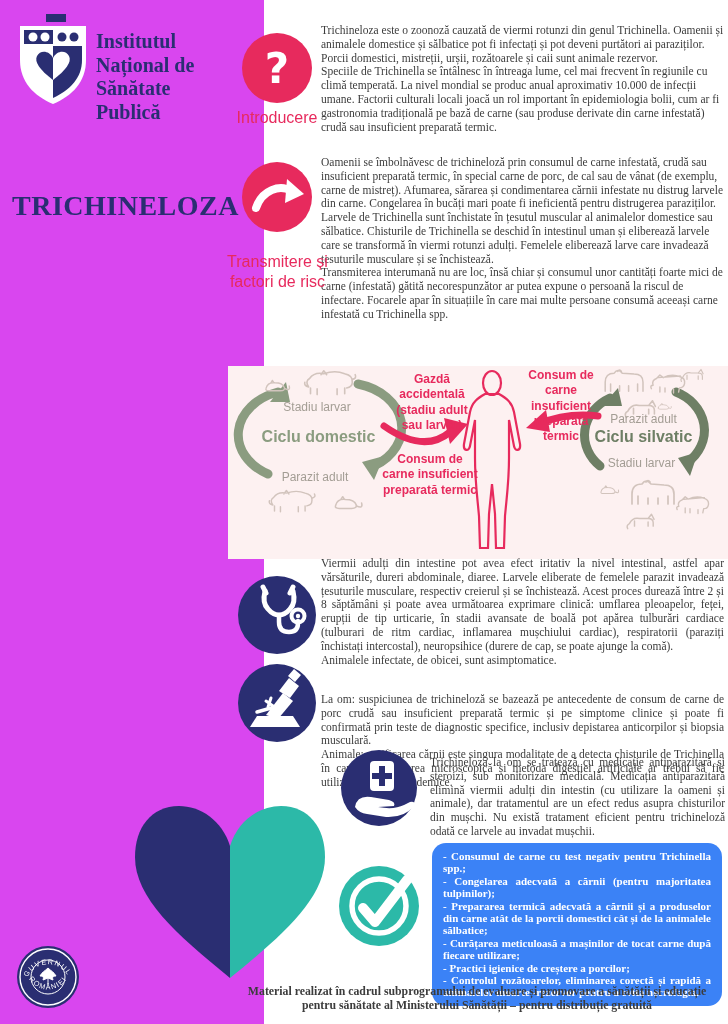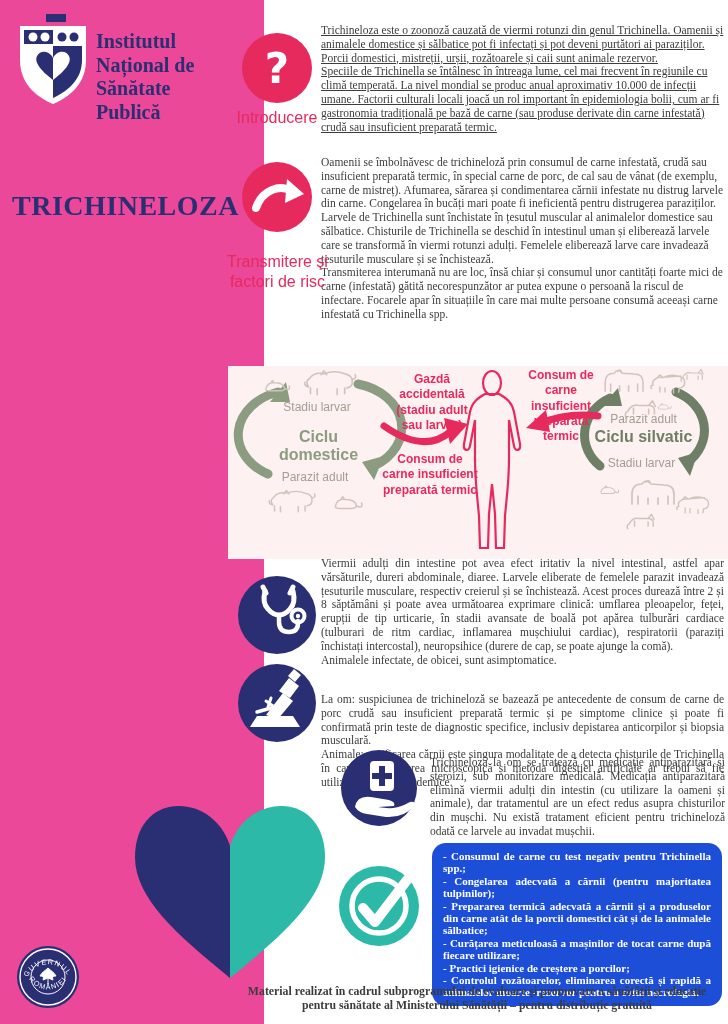--- a/index.html
+++ b/index.html
@@ -1,30 +1,30 @@
 <!DOCTYPE html>
 <html><head>
 <meta charset="utf-8">
 <style>
   html,body{margin:0;padding:0;background:#ffffff;}
   #poster{position:relative;width:728px;height:1024px;background:#ffffff;overflow:hidden;
           font-family:"Liberation Serif",serif;}
   .abs{position:absolute;}
 
   
-  #teal-col{left:0;top:0;width:264px;height:1024px;background:#ec4899;}
+  #teal-col{left:0;top:0;width:264px;height:1024px;background:#d946ef;}
   #inst-name{left:96px;top:30px;width:132px;color:#2a2e72;font-size:20px;line-height:1.18;font-weight:600;}
   #poster-title{left:12px;top:190px;width:212px;color:#2a2e72;font-weight:bold;font-size:28px;letter-spacing:.5px;text-align:center;}
   #ministry{left:90px;top:957px;width:130px;color:#ffffff;font-variant:small-caps;font-size:17px;line-height:1.25;letter-spacing:.5px;}
 
   
   .body-text{font-size:11.5px;line-height:13.8px;color:#3c3c3c;}
   .body-text p{margin:0;}
   .just{text-align:justify;}
-  #sec1-text{left:321px;top:24px;width:403px;text-decoration:underline;}
+  #sec1-text{left:321px;top:24px;width:403px;}
   #sec2-text{left:321px;top:156px;width:403px;}
   #sec3-text{left:321px;top:557px;width:403px;}
   #sec4-text{left:321px;top:693px;width:403px;}
   #sec5-text{left:430px;top:756px;width:295px;}
 
   
   .pink-circle{width:70px;height:70px;border-radius:50%;background:#e72a5d;}
   #sec1-icon{left:242px;top:33px;}
   #sec2-icon{left:242px;top:162px;}
   .section-label{font-family:"Liberation Sans",sans-serif;color:#e72a5d;font-size:16px;line-height:1.25;text-align:center;}
@@ -48,21 +48,21 @@
   #dom-top-label{left:43px;top:34px;width:92px;}
   #dom-bottom-label{left:41px;top:104px;width:92px;}
   #silv-top-label{left:368px;top:46px;width:95px;}
   #silv-bottom-label{left:366px;top:90px;width:95px;}
   .pink-label{font-family:"Liberation Sans",sans-serif;font-weight:bold;font-size:12px;line-height:1.28;color:#e72a5d;text-align:center;}
   #gazda-label{left:158px;top:6px;width:92px;}
   #consum-left{left:153px;top:86px;width:98px;}
   #consum-right{left:287px;top:2px;width:92px;}
 
   
-  #prev-box{left:432px;top:843px;width:268px;background:#1d4ed8;border-radius:14px;padding:7px 11px;}
+  #prev-box{left:432px;top:843px;width:268px;background:#3b82f6;border-radius:14px;padding:7px 11px;}
   .prev-item{color:#ffffff;font-weight:bold;font-size:11px;line-height:12.4px;text-align:justify;margin:0;}
   #check-icon{left:334px;top:858px;}
 
   
   #footer-note{left:232px;top:984px;width:490px;text-align:center;font-weight:bold;font-size:11.8px;line-height:1.22;color:#3c3c3c;}
 
   svg{display:block;}
 </style>
 </head>
 <body>
@@ -188,21 +188,21 @@
         <use href="#fox" transform="translate(396,30) scale(0.95)"></use>
         <use href="#rat" transform="translate(428,36) scale(0.45)"></use>
         <use href="#bear" transform="translate(396,110) scale(1)"></use>
         <use href="#rat" transform="translate(370,118) scale(0.6)"></use>
         <use href="#boar" transform="translate(446,126) scale(0.8)"></use>
         <use href="#fox" transform="translate(398,144) scale(0.85)"></use>
       </g>
     </svg>
 
     <div id="dom-top-label" class="abs cycle-sub">Stadiu larvar</div>
-    <div id="dom-title" class="abs cycle-title">Ciclu domestice</div>
+    <div id="dom-title" class="abs cycle-title">Ciclu domestic</div>
     <div id="dom-bottom-label" class="abs cycle-sub">Parazit adult</div>
 
     <div id="gazda-label" class="abs pink-label">Gazdă accidentală (stadiu adult sau larvar)</div>
     <div id="consum-left" class="abs pink-label">Consum de carne insuficient preparată termic</div>
     <div id="consum-right" class="abs pink-label">Consum de carne insuficient preparată termic</div>
 
     <div id="silv-top-label" class="abs cycle-sub">Parazit adult</div>
     <div id="silv-title" class="abs cycle-title">Ciclu silvatic</div>
     <div id="silv-bottom-label" class="abs cycle-sub">Stadiu larvar</div>
   </div>

